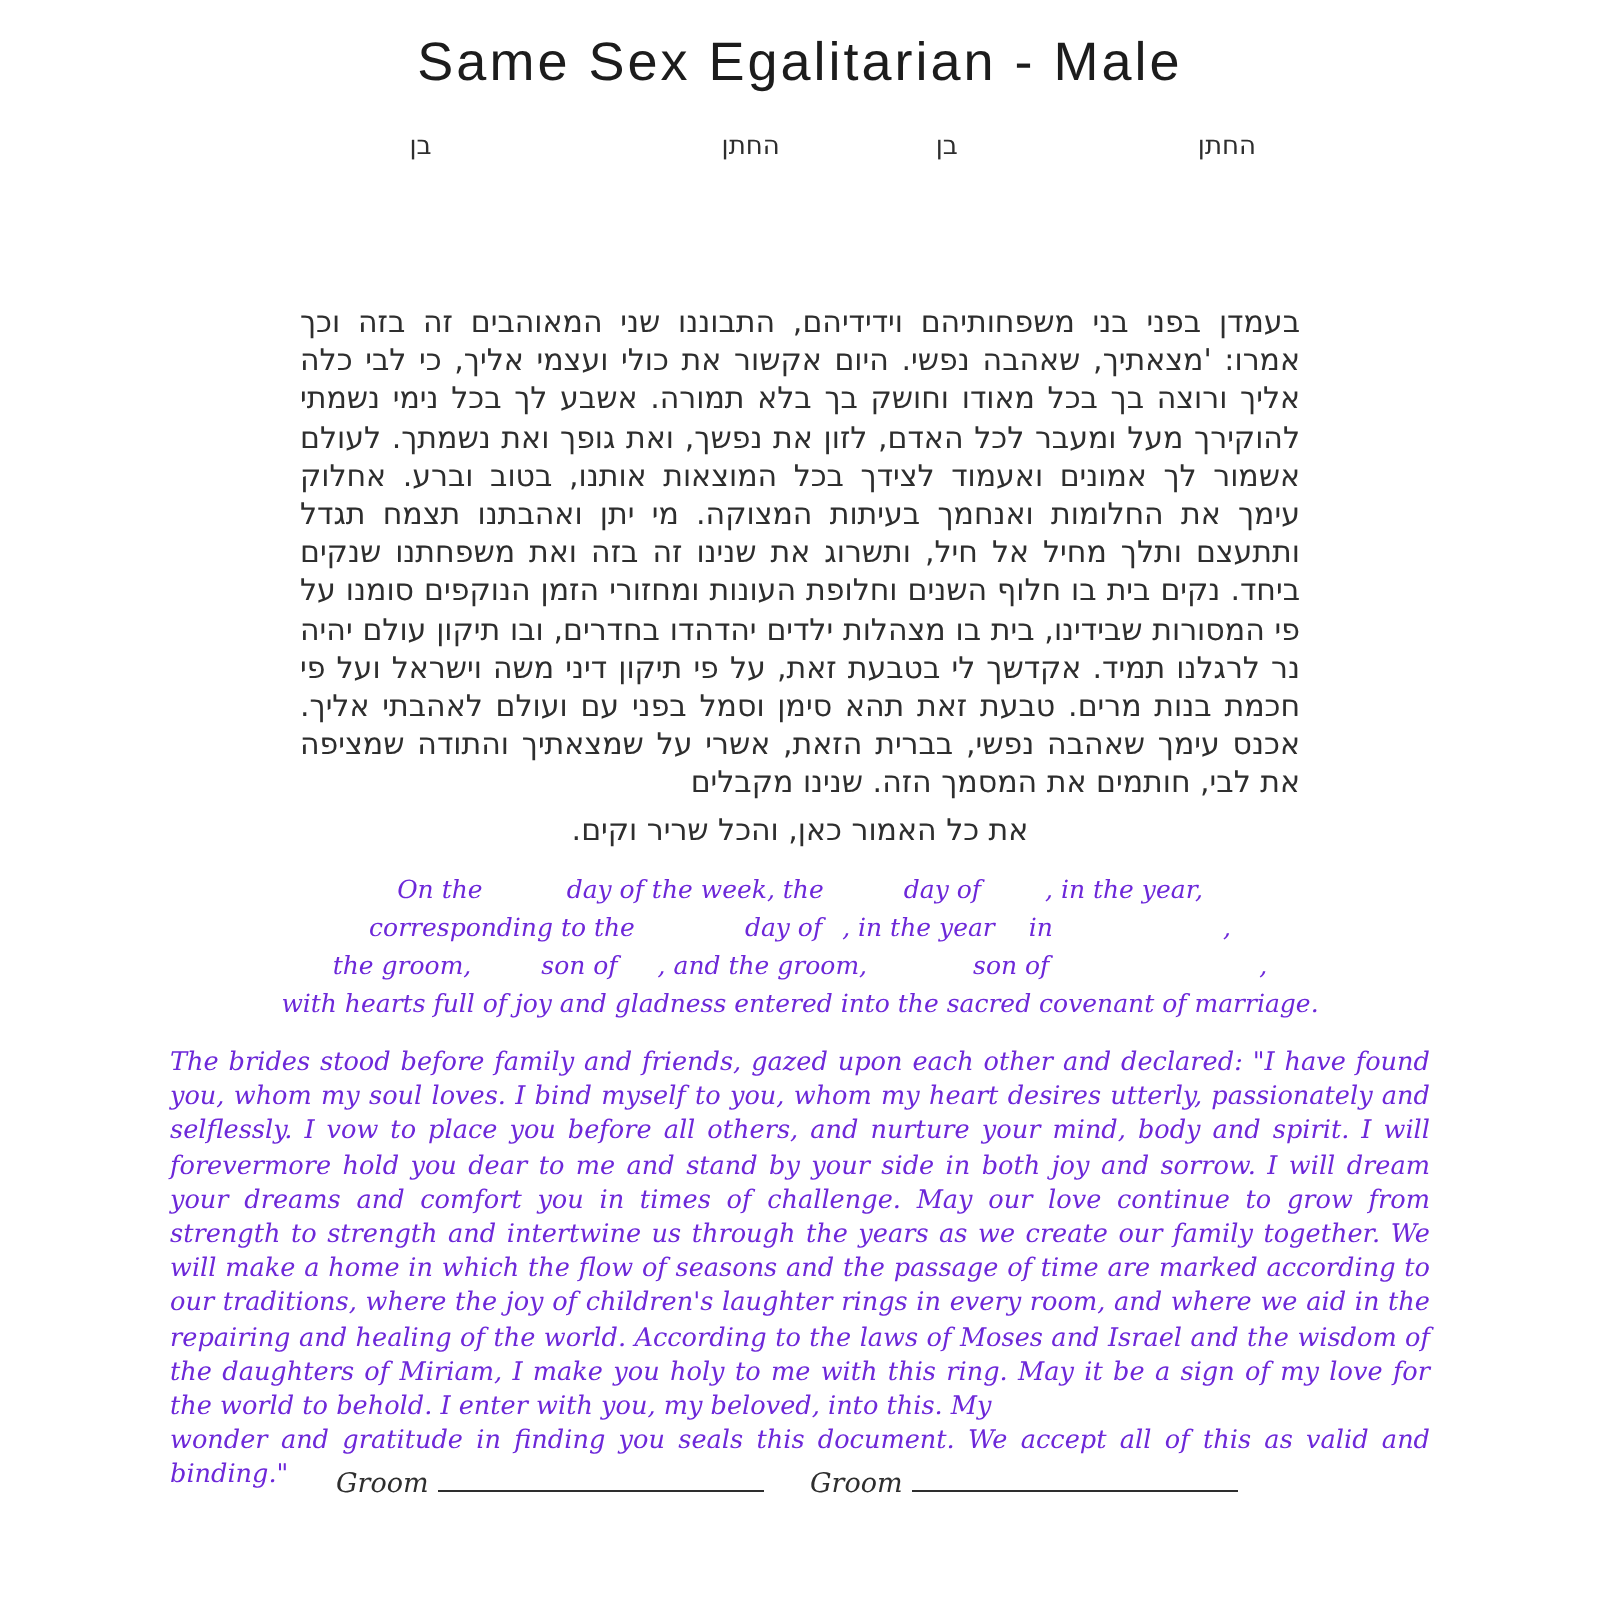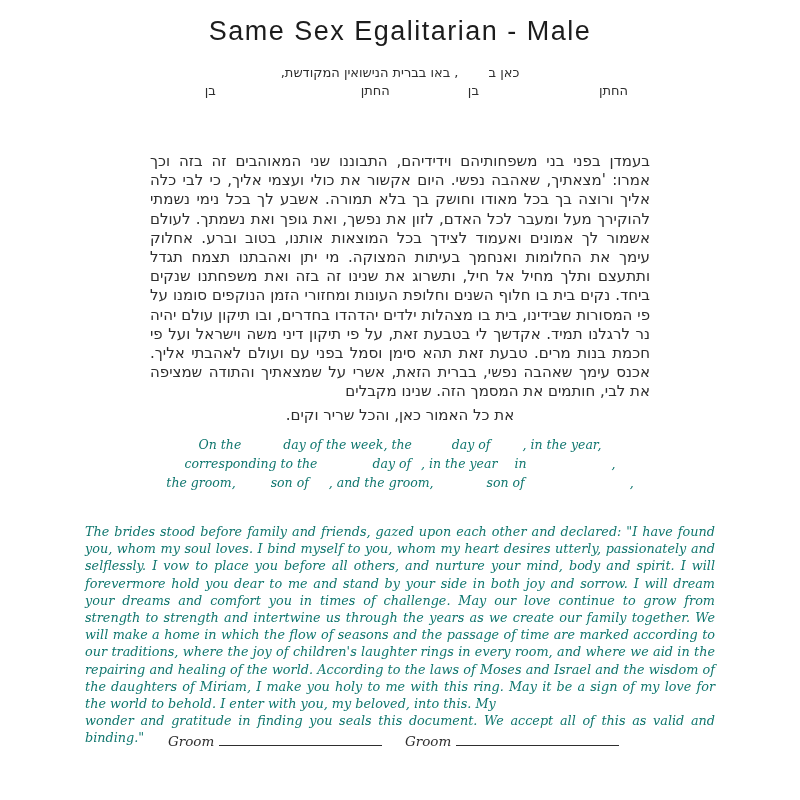--- a/index.html
+++ b/index.html
@@ -14,21 +14,21 @@
   
   .heb{font-family:"DejaVu Sans",sans-serif;color:#2e2e2e;}
   .heb-header{top:64px;left:150px;width:500px;direction:rtl;font-size:13px;line-height:18px;}
   .hh-l1,.hh-l3{text-align:right;padding-right:22px;}
   .hh-l2,.hh-l4{text-align:center;}
   .heb-body{top:152px;left:150px;width:500px;direction:rtl;text-align:justify;
             font-size:15px;line-height:19.2px;}
   .heb-closing{text-align:center;margin-top:4px;}
 
   
-  .eng{font-family:"DejaVu Serif","Liberation Serif",serif;font-style:italic;color:#0f766e;}
+  .eng{font-family:"DejaVu Serif","Liberation Serif",serif;font-style:italic;color:#6d28d9;}
   .date-block{top:435px;left:120px;width:560px;text-align:center;font-size:12.5px;line-height:19px;}
   .vows{top:523px;left:85px;width:630px;text-align:justify;font-size:12.8px;line-height:17.2px;}
   .vows-closing{}
 
   
   .gap{display:inline-block;height:1em;vertical-align:baseline;}
   .g8{width:8px;}.g10{width:10px;}.g14{width:14px;}.g17{width:17px;}.g20{width:20px;}
   .g28{width:28px;}.g30{width:30px;}.g32{width:32px;}.g35{width:35px;}.g40{width:40px;}
   .g42{width:42px;}.g53{width:53px;}.g55{width:55px;}.g60{width:60px;}.g78{width:78px;}
   .g85{width:85px;}.g105{width:105px;}.g120{width:120px;}.g145{width:145px;}
@@ -44,43 +44,41 @@
   .w163{width:163px;} .w160{width:160px;} .w145{width:145px;} .w187{width:187px;}
 </style>
 </head>
 <body>
 
 <div id="page">
 
   <div class="abs title">Same Sex Egalitarian - Male</div>
 
   <div class="abs heb heb-header">
-    <div class="hh-l2">
-      <span>כאן ב</span><span class="gap g30"></span><span>, באו בברית הנישואין המקודשת,</span>
-    </div>
     <div class="hh-l3">
       <span>החתן</span><span class="gap g120"></span><span>בן</span><span class="gap g78"></span><span>החתן</span><span class="gap g145"></span><span>בן</span>
     </div>
   </div>
 
   <div class="abs heb heb-body">
     <span>בעמדן בפני בני משפחותיהם וידידיהם, התבוננו שני המאוהבים זה בזה וכך אמרו: 'מצאתיך, שאהבה נפשי. היום אקשור את כולי ועצמי אליך, כי לבי כלה אליך ורוצה בך בכל מאודו וחושק בך בלא תמורה. אשבע לך בכל נימי נשמתי להוקירך מעל ומעבר לכל האדם, לזון את נפשך, ואת גופך ואת נשמתך. לעולם אשמור לך אמונים ואעמוד לצידך בכל המוצאות אותנו, בטוב וברע. אחלוק עימך את החלומות ואנחמך בעיתות המצוקה. מי יתן ואהבתנו תצמח תגדל ותתעצם ותלך מחיל אל חיל, ותשרוג את שנינו זה בזה ואת משפחתנו שנקים ביחד. נקים בית בו חלוף השנים וחלופת העונות ומחזורי הזמן הנוקפים סומנו על פי המסורות שבידינו, בית בו מצהלות ילדים יהדהדו בחדרים, ובו תיקון עולם יהיה נר לרגלנו תמיד. אקדשך לי בטבעת זאת, על פי תיקון דיני משה וישראל ועל פי חכמת בנות מרים. טבעת זאת תהא סימן וסמל בפני עם ועולם לאהבתי אליך. אכנס עימך שאהבה נפשי, בברית הזאת, אשרי על שמצאתיך והתודה שמציפה את לבי, חותמים את המסמך הזה. שנינו מקבלים</span>
     <div class="heb-closing">את כל האמור כאן, והכל שריר וקים.</div>
   </div>
 
   <div class="abs eng date-block">
     <div>
       <span>On the</span><span class="gap g42"></span><span>day of the week, the</span><span class="gap g40"></span><span>day of</span><span class="gap g32"></span><span>, in the year,</span>
     </div>
     <div>
       <span>corresponding to the</span><span class="gap g55"></span><span>day of</span><span class="gap g10"></span><span>, in the year</span><span class="gap g17"></span><span>in</span><span class="gap g85"></span><span>,</span>
     </div>
     <div>
       <span>the groom,</span><span class="gap g35"></span><span>son of</span><span class="gap g20"></span><span>, and the groom,</span><span class="gap g53"></span><span>son of</span><span class="gap g105"></span><span>,</span>
     </div>
+    <div>with hearts full of joy and gladness entered into the sacred covenant of marriage.</div>
   </div>
 
   <div class="abs eng vows">
     <span>The brides stood before family and friends, gazed upon each other and declared: "I have found you, whom my soul loves. I bind myself to you, whom my heart desires utterly, passionately and selflessly. I vow to place you before all others, and nurture your mind, body and spirit. I will forevermore hold you dear to me and stand by your side in both joy and sorrow. I will dream your dreams and comfort you in times of challenge. May our love continue to grow from strength to strength and intertwine us through the years as we create our family together. We will make a home in which the flow of seasons and the passage of time are marked according to our traditions, where the joy of children's laughter rings in every room, and where we aid in the repairing and healing of the world. According to the laws of Moses and Israel and the wisdom of the daughters of Miriam, I make you holy to me with this ring. May it be a sign of my love for the world to behold. I enter with you, my beloved, into this. My</span>
     <div class="vows-closing">wonder and gratitude in finding you seals this document. We accept all of this as valid and binding."</div>
   </div>
 
   <div class="sig-row sig-row1">
     <span class="sig-cell sig-left"><span>Groom</span><span class="sig-line w163"></span></span>
     <span class="sig-cell sig-right"><span>Groom</span><span class="sig-line w163"></span></span>

